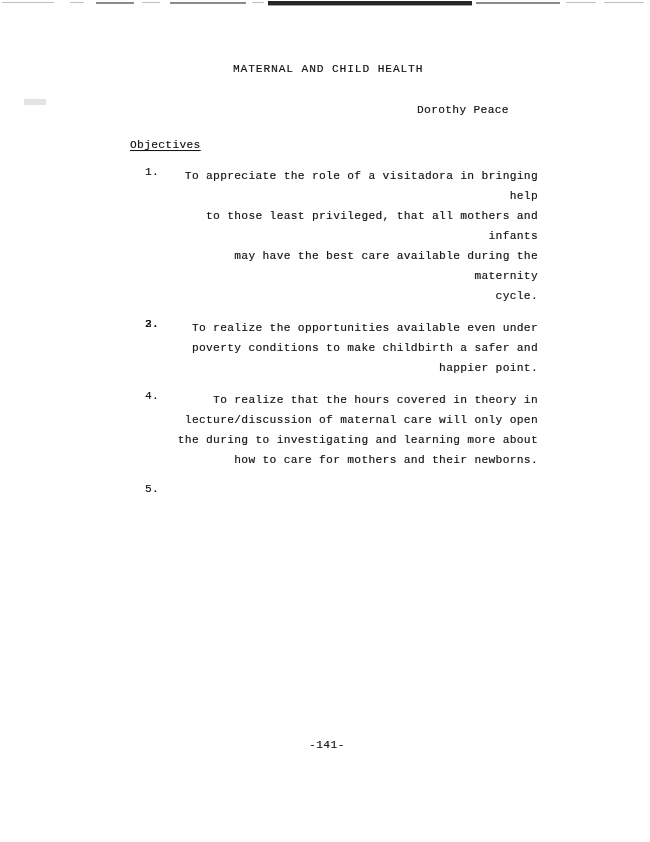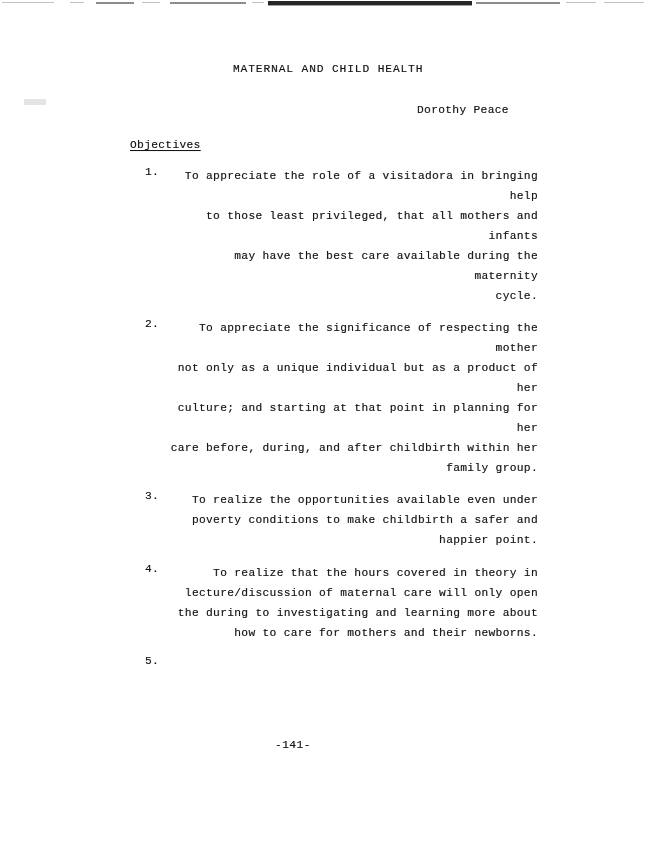--- a/index.html
+++ b/index.html
@@ -116,21 +116,21 @@
     white-space: pre-line;
     font-size: 11.2px;
     line-height: 20px;
     letter-spacing: 0.35px;
     color: #151515;
     text-shadow: 0.35px 0 0 rgba(20,20,20,.30), -0.3px 0.3px 0 rgba(20,20,20,.16);
     text-align: right;
   }
 
   #page-number {
-    left: 275px;
+    left: 309px;
     top: 739px;
     letter-spacing: 0.45px;
   }
 </style>
 </head>
 <body>
 
 <div id="page">
 
   <div class="scan-edge">
@@ -156,25 +156,20 @@
   <div id="objectives-list">
       <div class="objective">
         <div class="obj-number">1.</div>
         <div class="obj-body">To appreciate the role of a visitadora in bringing help
 to those least privileged, that all mothers and infants
 may have the best care available during the maternity
 cycle.</div>
       </div>
       <div class="objective">
         <div class="obj-number">2.</div>
-        <div class="obj-body">To appreciate the significance of respecting the mother
-not only as a unique individual but as a product of her
-culture; and starting at that point in planning for her
-care before, during, and after childbirth within her
-family group.</div>
       </div>
       <div class="objective">
         <div class="obj-number">3.</div>
         <div class="obj-body">To realize the opportunities available even under
 poverty conditions to make childbirth a safer and
 happier point.</div>
       </div>
       <div class="objective">
         <div class="obj-number">4.</div>
         <div class="obj-body">To realize that the hours covered in theory in

